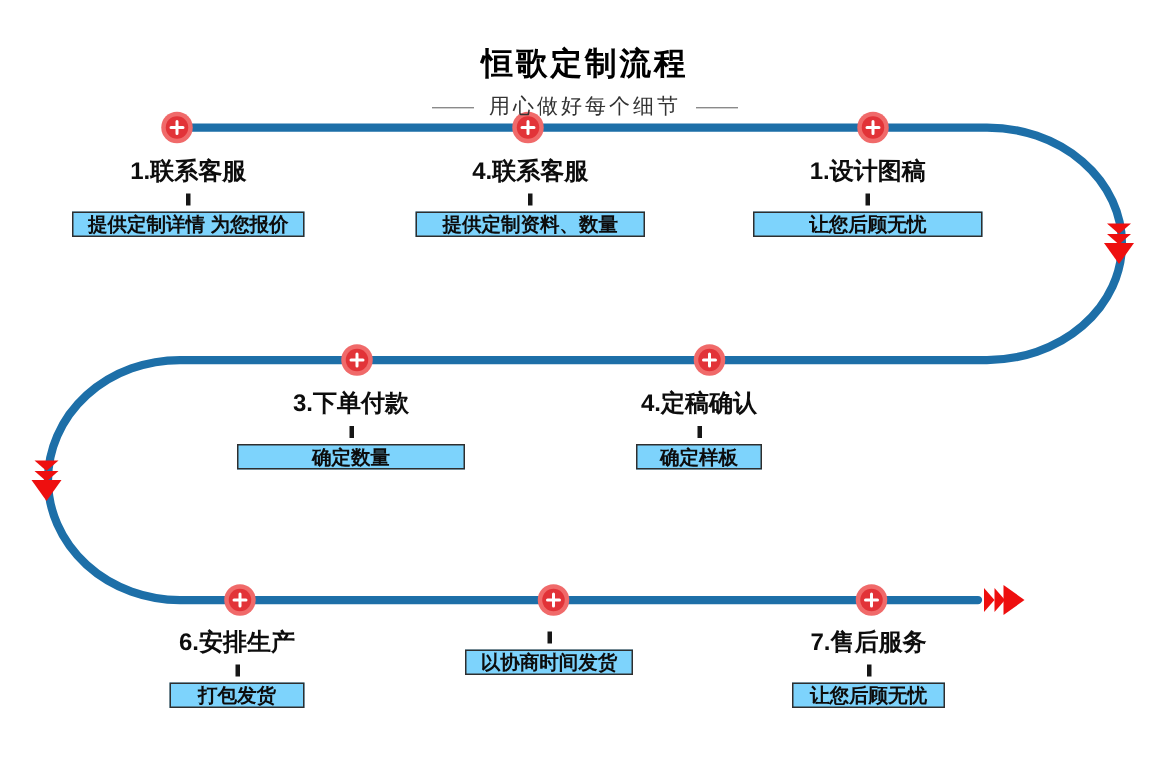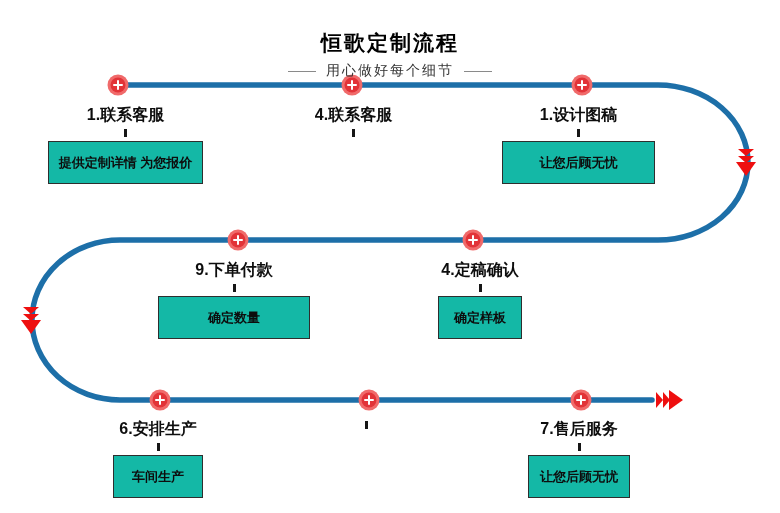--- a/index.html
+++ b/index.html
@@ -10,21 +10,21 @@
 
   .header{position:absolute;left:0;top:14px;width:780px;text-align:center;margin-top:16px;}
   .title{font-size:21px;font-weight:bold;color:#000;letter-spacing:2px;line-height:26px;}
   .subtitle{margin-top:5px;font-size:14px;color:#333;letter-spacing:2px;line-height:18px;
             display:flex;justify-content:center;align-items:center;gap:10px;}
   .dash{color:#8a8a8a;letter-spacing:0;font-size:14px;}
 
   .step{position:absolute;display:flex;flex-direction:column;align-items:center;text-align:right;}
   .step-label{font-size:16px;font-weight:bold;color:#0d0d0d;line-height:22px;white-space:nowrap;}
   .tick{width:3px;height:8px;background:#161616;margin:3px 0 4px;}
-  .step-box{height:43px;width:100%;box-sizing:border-box;border:1px solid #2e2e2e;background:#14b8a6;
+  .step-box{height:17px;width:100%;box-sizing:border-box;border:1px solid #2e2e2e;background:#7dd3fc;
             display:flex;align-items:center;justify-content:center;}
   .step-box span{font-size:13px;font-weight:bold;color:#0d0d0d;white-space:nowrap;}
 </style>
 </head>
 <body>
 
 <div class="stage">
 
   <svg class="flow-svg" width="780" height="513" viewBox="0 0 780 513">
     <defs>
@@ -69,56 +69,62 @@
     <div class="step-label">1.联系客服</div>
     <div class="tick"></div>
     <div class="step-box">
       <span>提供定制详情 为您报价</span>
     </div>
   </div>
 
   <div class="step" style="left:277px;top:104px;width:153px">
     <div class="step-label">4.联系客服</div>
     <div class="tick"></div>
+    <div class="step-box">
+      <span>提供定制资料、数量</span>
+    </div>
   </div>
 
   <div class="step" style="left:502px;top:104px;width:153px">
     <div class="step-label">1.设计图稿</div>
     <div class="tick"></div>
     <div class="step-box">
       <span>让您后顾无忧</span>
     </div>
   </div>
 
   <div class="step" style="left:158px;top:259px;width:152px">
-    <div class="step-label">9.下单付款</div>
+    <div class="step-label">3.下单付款</div>
     <div class="tick"></div>
     <div class="step-box">
       <span>确定数量</span>
     </div>
   </div>
 
-  <div class="step" style="left:438px;top:259px;width:84px">
+  <div class="step" style="left:424px;top:259px;width:84px">
     <div class="step-label">4.定稿确认</div>
     <div class="tick"></div>
     <div class="step-box">
       <span>确定样板</span>
     </div>
   </div>
 
   <div class="step" style="left:113px;top:418px;width:90px">
     <div class="step-label">6.安排生产</div>
     <div class="tick"></div>
     <div class="step-box">
-      <span>车间生产</span>
+      <span>打包发货</span>
     </div>
   </div>
 
   <div class="step" style="left:310px;top:418px;width:112px">
     <div class="tick"></div>
+    <div class="step-box">
+      <span>以协商时间发货</span>
+    </div>
   </div>
 
   <div class="step" style="left:528px;top:418px;width:102px">
     <div class="step-label">7.售后服务</div>
     <div class="tick"></div>
     <div class="step-box">
       <span>让您后顾无忧</span>
     </div>
   </div>
 

